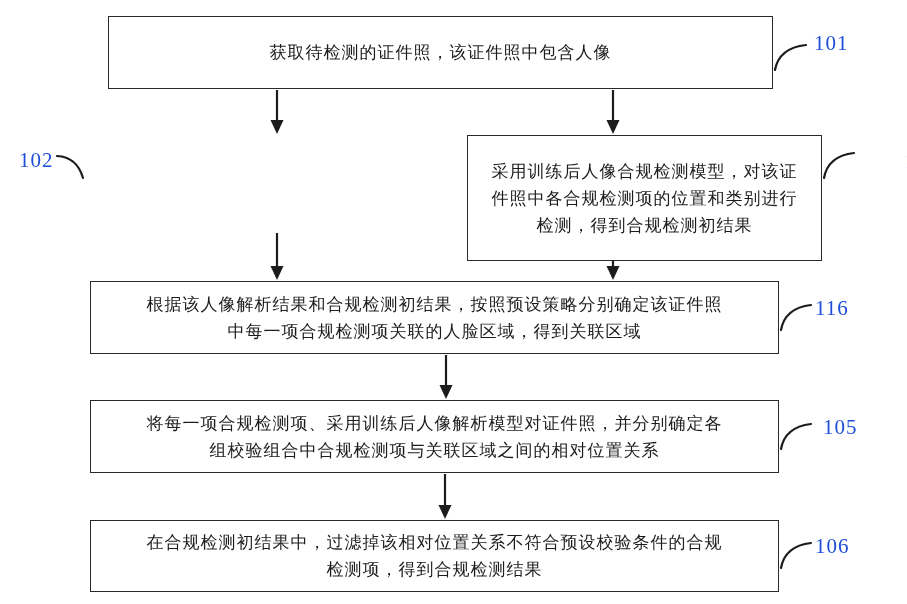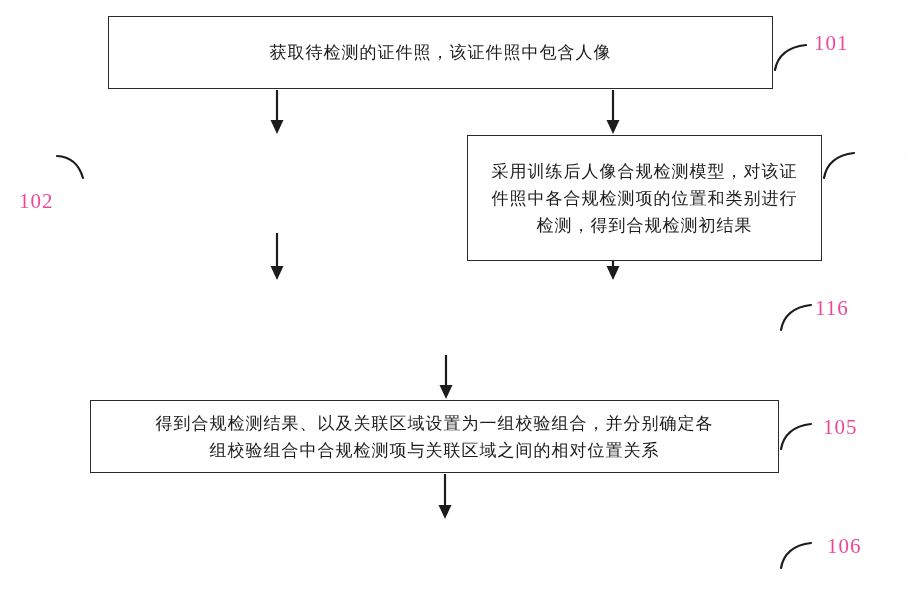--- a/index.html
+++ b/index.html
@@ -32,45 +32,45 @@
     font-size: 17px;
     line-height: 27px;
     letter-spacing: 1px;
     color: #1c1c1c;
     padding: 0 8px;
   }
   .ref-label {
     position: absolute;
     font-size: 21px;
     letter-spacing: 1px;
-    color: #ec4899;
+    color: #1d4ed8;
     z-index: 3;
   }
   #connector-layer {
     position: absolute;
     left: 0;
     top: 0;
     width: 907px;
     height: 604px;
     z-index: 1;
   }
   
   #box-101 { left: 108px; top: 16px;  width: 665px; height: 73px; }
   #box-102 { left: 82px;  top: 135px; width: 338px; height: 97px; }
   #box-103 { left: 467px; top: 135px; width: 355px; height: 126px; }
   #box-104 { left: 90px;  top: 281px; width: 689px; height: 73px; }
   #box-105 { left: 90px;  top: 400px; width: 689px; height: 73px; }
   #box-106 { left: 90px;  top: 520px; width: 689px; height: 72px; }
   
   #ref-101 { left: 814px; top: 31px; }
-  #ref-102 { left: 19px;  top: 148px; margin-top: 41px; }
+  #ref-102 { left: 19px;  top: 148px; }
   #ref-103 { left: 905px; top: 149px; }
   #ref-104 { left: 815px; top: 296px; }
   #ref-105 { left: 815px; top: 415px; margin-left: 8px; }
-  #ref-106 { left: 815px; top: 534px; margin-left: 12px; }
+  #ref-106 { left: 815px; top: 534px; }
 </style>
 </head>
 <body>
 
 <div id="canvas">
 
   <svg id="connector-layer" viewBox="0 0 907 604" xmlns="http://www.w3.org/2000/svg">
 
     <g stroke="#1c1c1c" fill="#1c1c1c">
       <line x1="277" y1="90" x2="277" y2="122" stroke-width="2.2"></line>
@@ -106,23 +106,31 @@
   </svg>
 
   <div id="box-101" class="step-box">
     <span class="step-text">获取待检测的证件照，该证件照中包含人像</span>
   </div>
   <div id="box-103" class="step-box">
     <span class="step-text">采用训练后人像合规检测模型，对该证
 件照中各合规检测项的位置和类别进行
 检测，得到合规检测初结果</span>
   </div>
+  <div id="box-104" class="step-box">
+    <span class="step-text">根据该人像解析结果和合规检测初结果，按照预设策略分别确定该证件照
+中每一项合规检测项关联的人脸区域，得到关联区域</span>
+  </div>
   <div id="box-105" class="step-box">
-    <span class="step-text">得到合规检测结果、以及关联区域设置为一组校验组合，并分别确定各
+    <span class="step-text">将每一项合规检测项、采用训练后人像解析模型对证件照，并分别确定各
 组校验组合中合规检测项与关联区域之间的相对位置关系</span>
+  </div>
+  <div id="box-106" class="step-box">
+    <span class="step-text">在合规检测初结果中，过滤掉该相对位置关系不符合预设校验条件的合规
+检测项，得到合规检测结果</span>
   </div>
 
   <div id="ref-101" class="ref-label">101</div>
   <div id="ref-102" class="ref-label">102</div>
   <div id="ref-103" class="ref-label">103</div>
   <div id="ref-104" class="ref-label">116</div>
   <div id="ref-105" class="ref-label">105</div>
   <div id="ref-106" class="ref-label">106</div>
 
 </div>

